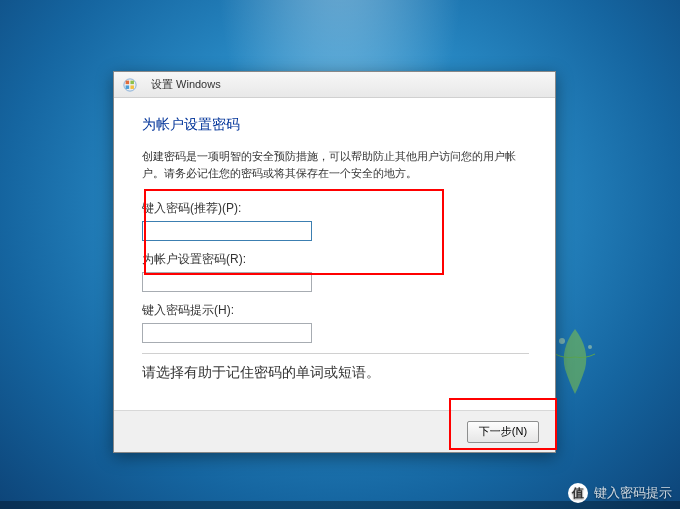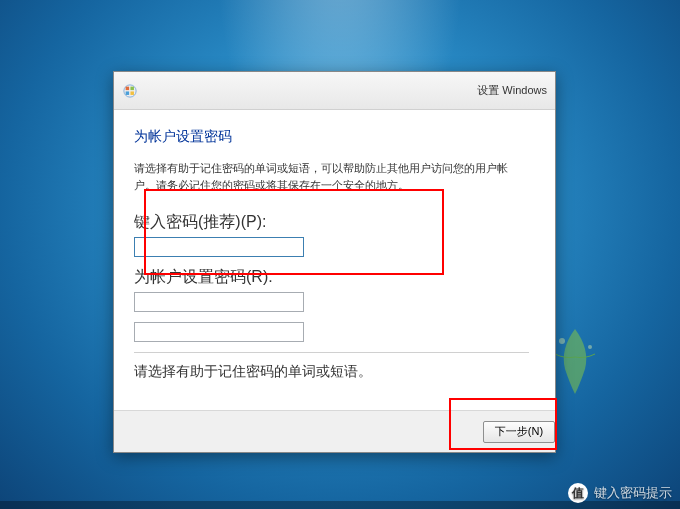--- a/index.html
+++ b/index.html
@@ -32,57 +32,56 @@
       position: absolute;
       top: 71px; left: 113px;
       width: 443px; height: 382px;
       background: #ffffff;
       border: 1px solid #888;
       box-shadow: 0 4px 16px rgba(0,0,0,0.4);
       display: flex;
       flex-direction: column;
     }
     .titlebar {
-      height: 38px;
+      height: 26px;
       background: linear-gradient(to bottom, #f7f7f7 0%, #e8e8e8 100%);
       border-bottom: 1px solid #d0d0d0;
       display: flex;
       align-items: center;
       padding: 0 8px;
       gap: 13px;
-      justify-content: space-between;
     }
     .win-icon {
       width: 16px; height: 16px;
       display: flex; align-items: center; justify-content: center;
     }
     .win-icon svg { width: 14px; height: 14px; }
     .title-text { color: #333; font-size: 11px; }
     .content {
       flex: 1;
-      padding: 18px 26px 10px 20px;
+      padding: 18px 26px 10px 28px;
       color: #333;
       position: relative;
       border-radius: 11px;
     }
     .heading {
       color: #003399;
       font-size: 14px;
       font-weight: normal;
       margin-bottom: 14px;
     }
     .intro {
       font-size: 11px;
       line-height: 1.55;
       color: #333;
       margin-bottom: 18px;
     }
     .field-group { margin-bottom: 10px; }
     .label {
-      font-size: 16px;
+      font-size: 12px;
       color: #333;
       margin-bottom: 4px;
       display: block;
     }
     .textbox {
       width: 170px;
       height: 20px;
       border: 1px solid #a7acb2;
       padding: 1px 4px;
       font-size: 11px;
@@ -95,21 +94,21 @@
       line-height: 1.55;
       color: #333;
     }
     .footer {
       height: 42px;
       background: #f0f0f0;
       border-top: 1px solid #d8d8d8;
       display: flex;
       align-items: center;
       justify-content: flex-end;
-      padding: 0 0;
+      padding: 0 16px;
     }
     .next-btn {
       min-width: 72px;
       height: 22px;
       font-size: 11px;
       background: linear-gradient(to bottom, #fdfdfd 0%, #e6e6e6 100%);
       border: 1px solid #8e8f8f;
       border-radius: 2px;
       cursor: pointer;
       padding: 0 10px;
@@ -161,33 +160,34 @@
         <rect x="8.5" y="3" width="4" height="4" fill="#8cc04b"></rect>
         <rect x="3" y="8.5" width="4" height="4" fill="#4a9ed8"></rect>
         <rect x="8.5" y="8.5" width="4" height="4" fill="#f2c040"></rect>
       </svg>
     </span>
     <span class="title-text">设置 Windows</span>
   </div>
 
   <div class="content">
     <h1 class="heading">为帐户设置密码</h1>
-    <p class="intro">请选择有助于记住密码的单词或短语，可以帮助防止其他用户访问您的用户帐户。请务必记住您的密码或将其保存在一个安全的地方。</p>
+    <p class="intro">创建密码是一项明智的安全预防措施，可以帮助防止其他用户访问您的用户帐户。请务必记住您的密码或将其保存在一个安全的地方。</p>
 
     <div class="field-group">
       <label class="label">键入密码(推荐)(P):</label>
       <input type="password" class="textbox focused" value="" style="">
     </div>
 
     <div class="field-group">
       <label class="label">为帐户设置密码(R):</label>
       <input type="password" class="textbox" value="" style="">
     </div>
 
     <div class="field-group">
+      <label class="label">键入密码提示(H):</label>
       <input type="text" class="textbox" value="" style="">
     </div>
 
     <hr class="hr">
 
     <p class="hint">请选择有助于记住密码的单词或短语。</p>
   </div>
 
   <div class="footer">
     <button class="next-btn">下一步(N)</button>

